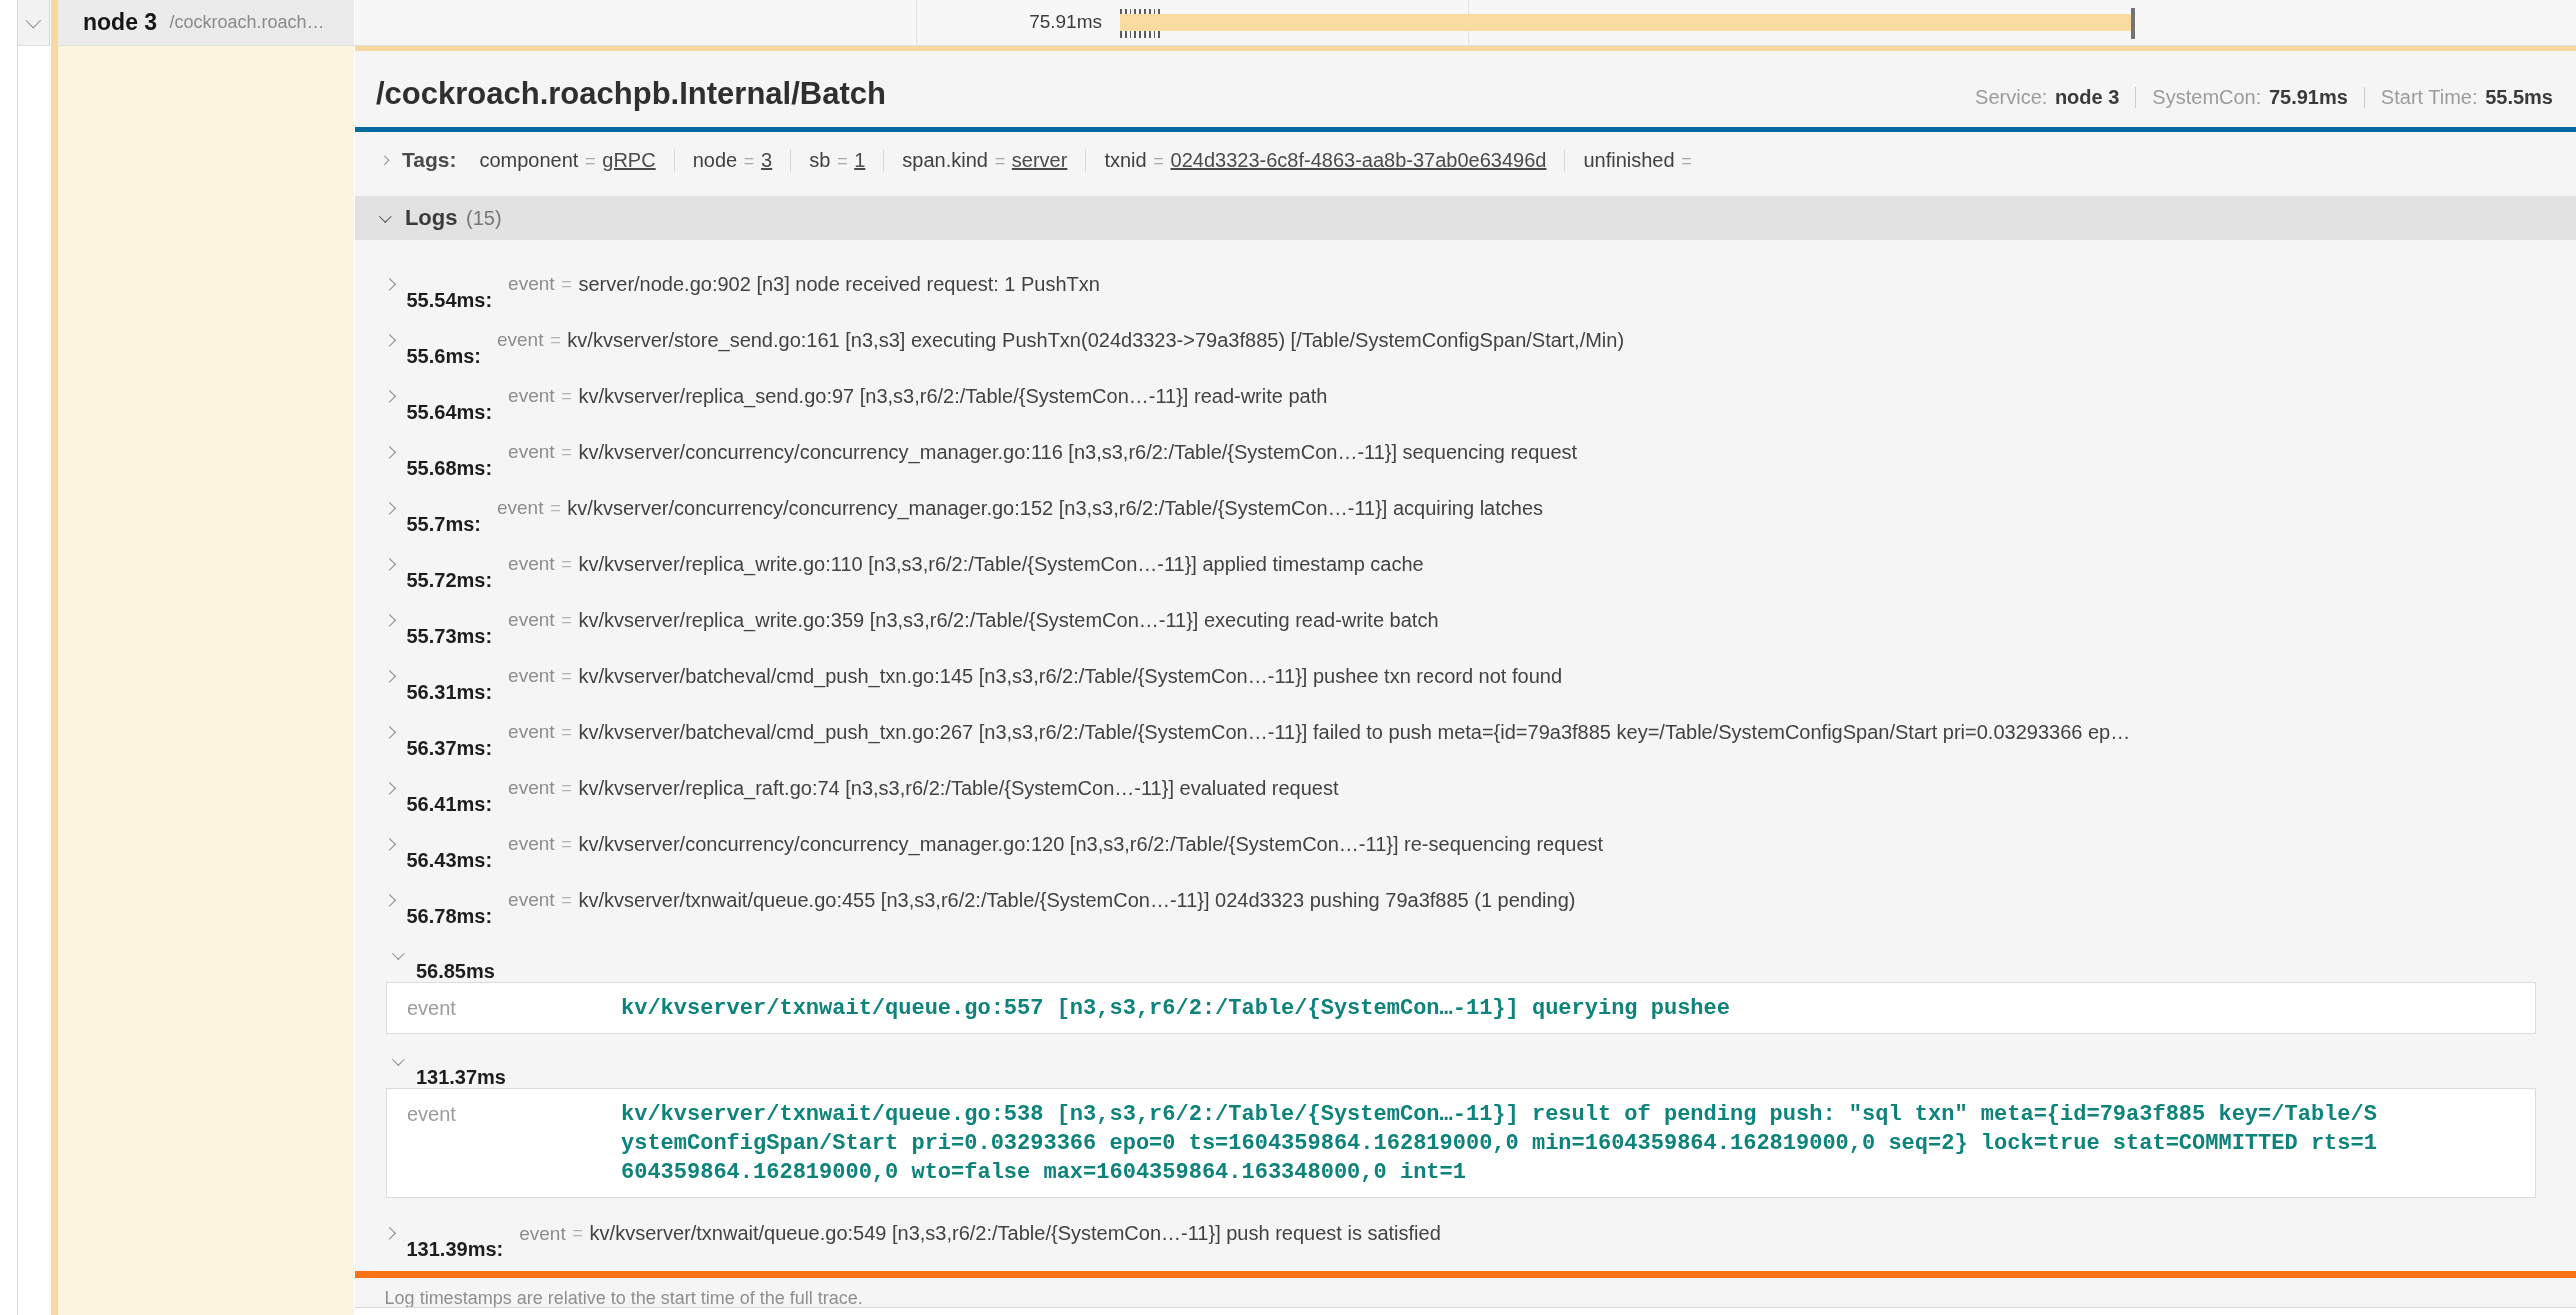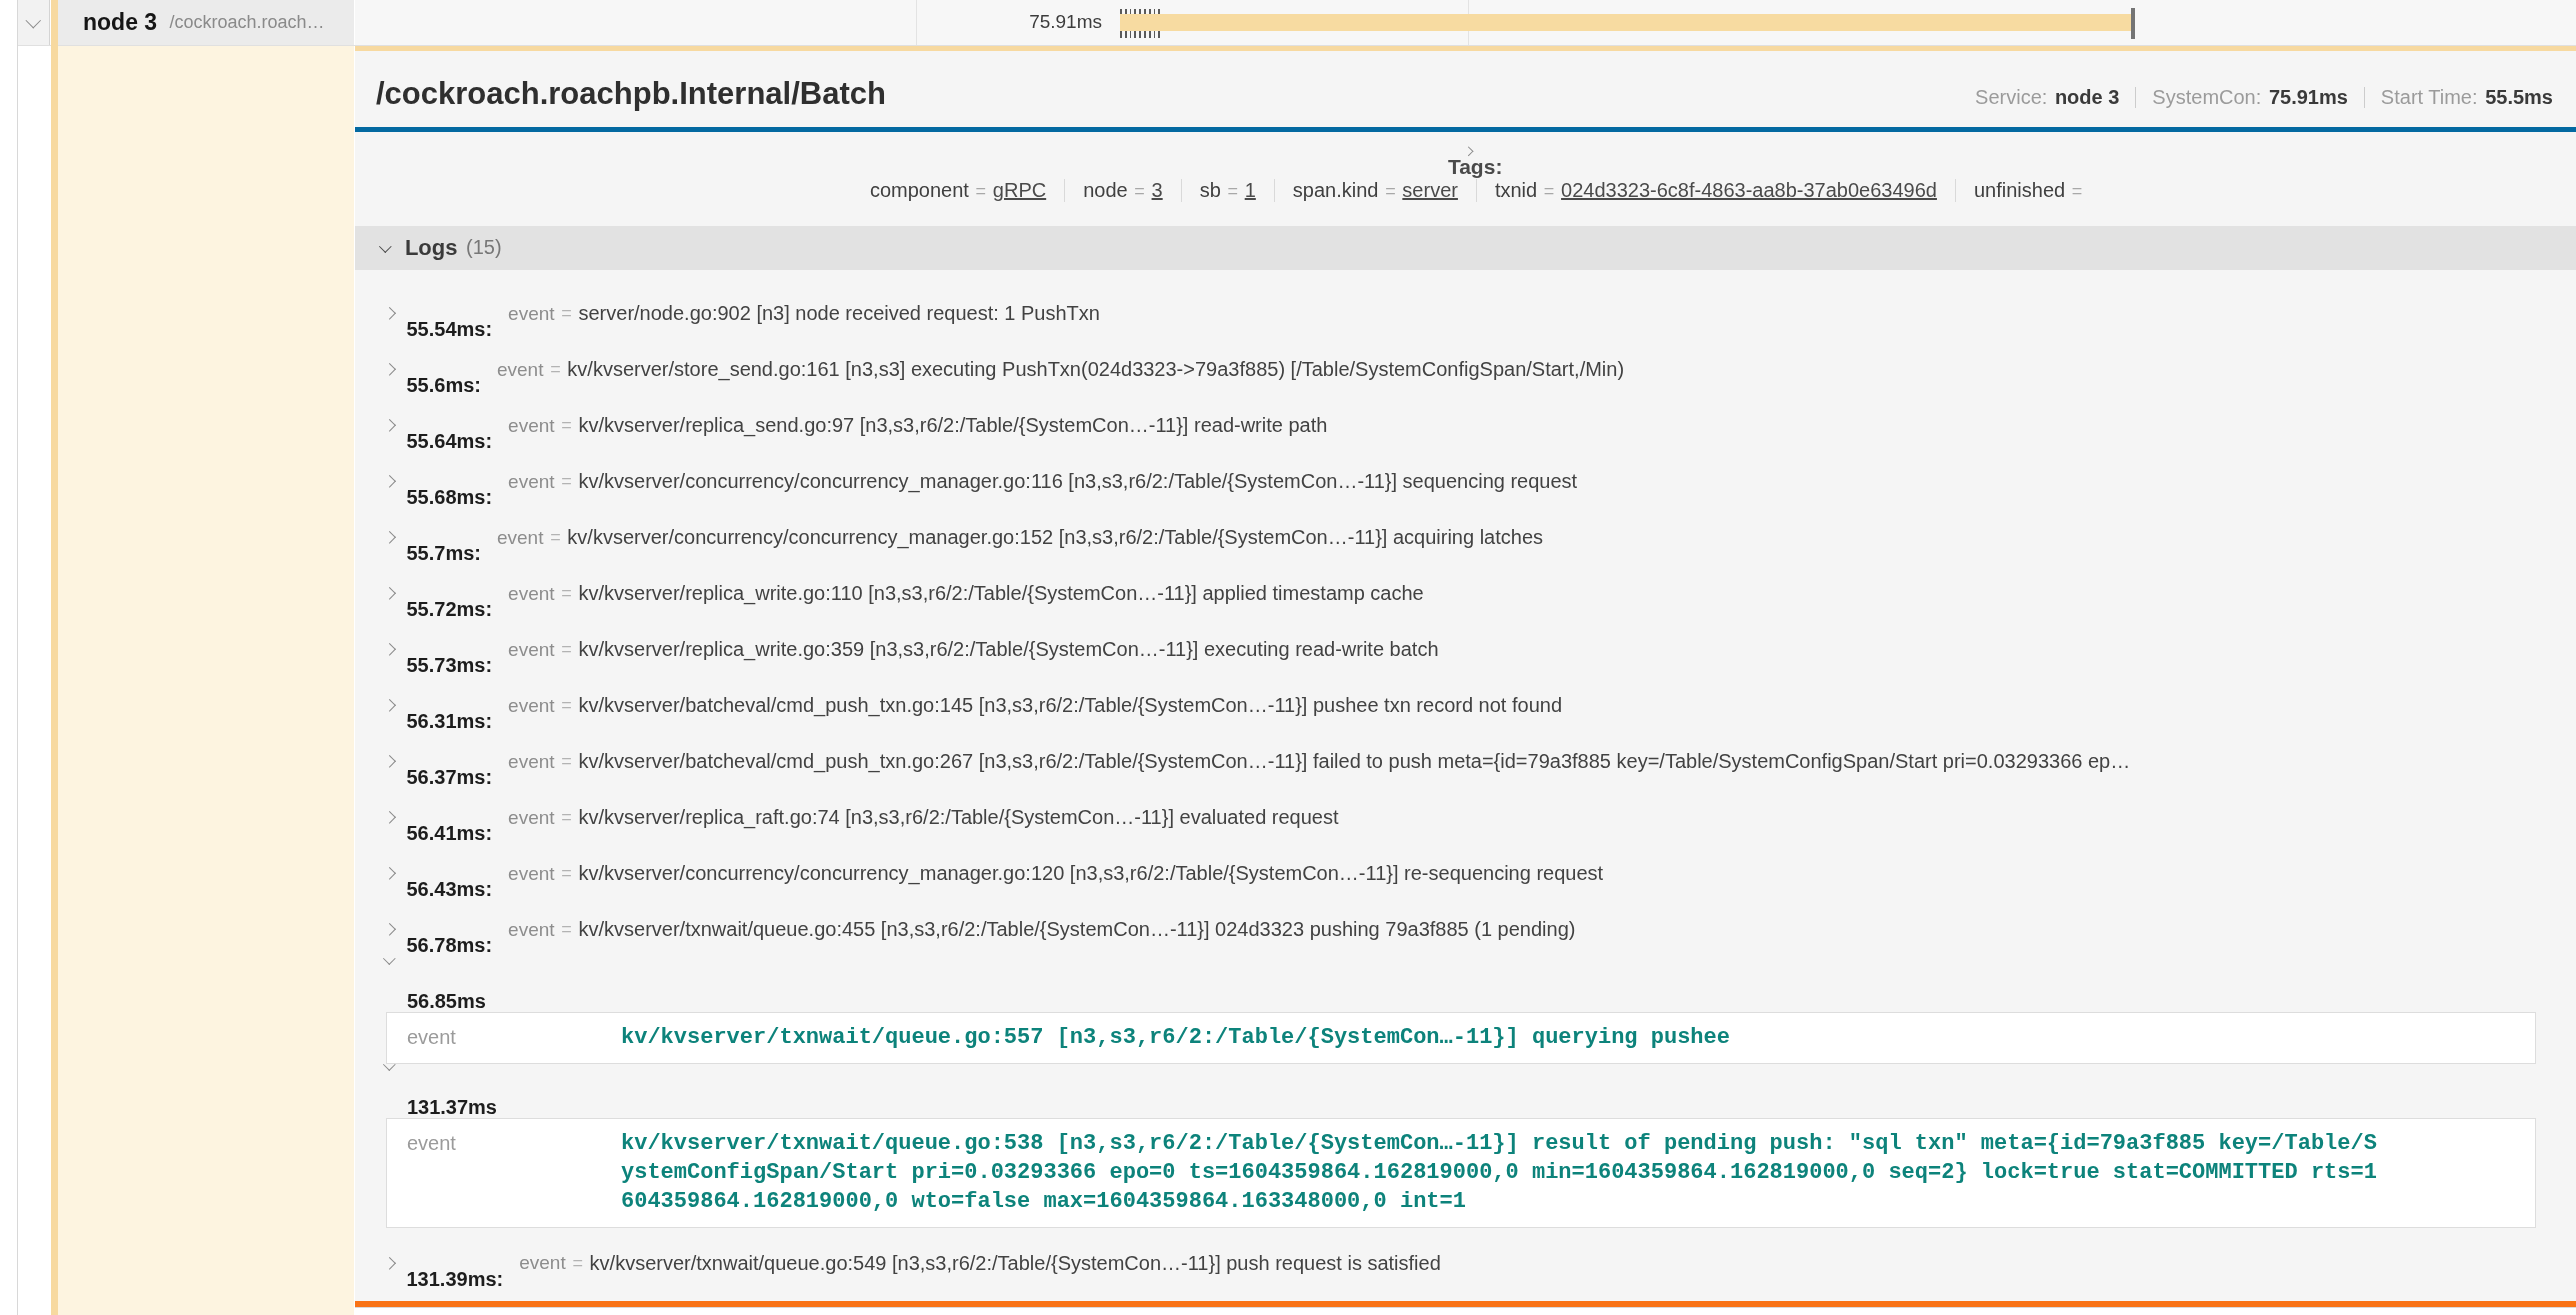--- a/index.html
+++ b/index.html
@@ -50,21 +50,21 @@
   .panel-header { display:flex; justify-content:space-between; align-items:baseline;
                   padding:25px 23px 15.3px 21px; border-bottom:5px solid #0369a1; }
   .panel-title { font-size:31px; font-weight:bold; color:#2f2f2f; }
   .meta { display:flex; align-items:baseline; white-space:nowrap; }
   .meta-item { font-size:20px; display:inline-flex; align-items:baseline;text-align:right; }
   .meta-item + .meta-item::before { content:""; width:1px; height:21px; background:#cccccc;
                   margin:0 16px; align-self:center; display:inline-block; }
   .meta-label { color:#9b9b9b; margin-right:7.6px; }
   .meta-value { color:#3a3a3a; font-weight:bold; }
 
-  .tags-row { display:flex; align-items:center; padding:16px 21px 12.4px 26px;flex-direction:column; }
+  .tags-row { display:flex; align-items:center; padding:16px 21px 12.4px 26px; }
   .tags-label { font-size:21px; font-weight:bold; color:#4a4a4a; margin-left:14.3px; }
   .tags-items { display:flex; align-items:center; margin-left:23px; white-space:nowrap; }
   .tag-item { display:inline-flex; align-items:baseline; font-size:20px; }
   .tag-item + .tag-item::before { content:""; width:1px; height:23px; background:#d9d9d9;
                   margin:0 18px; align-self:center; display:inline-block; }
   .tag-key { color:#404040; }
   .tag-eq  { color:#a8a8a8; margin:0 6.7px; font-size:18px; }
   .tag-val { color:#4a4a4a;text-decoration:underline; }
 
   .logs-band { margin-top:11.4px; height:44px; background:#e2e2e2; display:flex; align-items:center;
@@ -74,21 +74,21 @@
 
   .log-list { padding-top:16px; }
   .log-row { height:56px; display:flex; align-items:center; padding-left:29.6px;
              white-space:nowrap; overflow:hidden; }
   .log-row.trailing { margin-top:7.6px; }
   .log-ts  { font-size:20px; font-weight:bold; color:#1d1d1d; margin-left:13.3px;margin-top:32px; }
   .log-key { font-size:19px; color:#8d8d8d; margin-left:16px; }
   .log-eq  { font-size:18px; color:#b3b3b3; margin:0 6.7px; }
   .log-val { font-size:20px; color:#424242; }
 
-  .log-exp-header { height:54px; display:flex; align-items:flex-start; padding-left:30px; }
+  .log-exp-header { height:54px; display:flex; align-items:center; padding-left:39px; }
   .kv-table { margin:0 40px 0 31px; background:#ffffff; border:1px solid #dddddd; }
   .kv-row { display:flex; padding:10.5px 0; }
   .kv-key { width:234px; padding-left:20px; flex:none; font-size:20px; color:#9b9b9b; line-height:29px; }
   .kv-val { font-family:"Liberation Mono", monospace; font-weight:bold; font-size:22px;
             line-height:29px; color:#0d837b; max-width:135ch; word-break:break-all;
             padding-right:23px; }
 
   .logs-footer { margin-top:9.5px; border-top:7px solid #f97316; padding:9.5px 23px 11.4px 29.6px;
                  font-size:18px; color:#8f8f8f; }
 </style>

